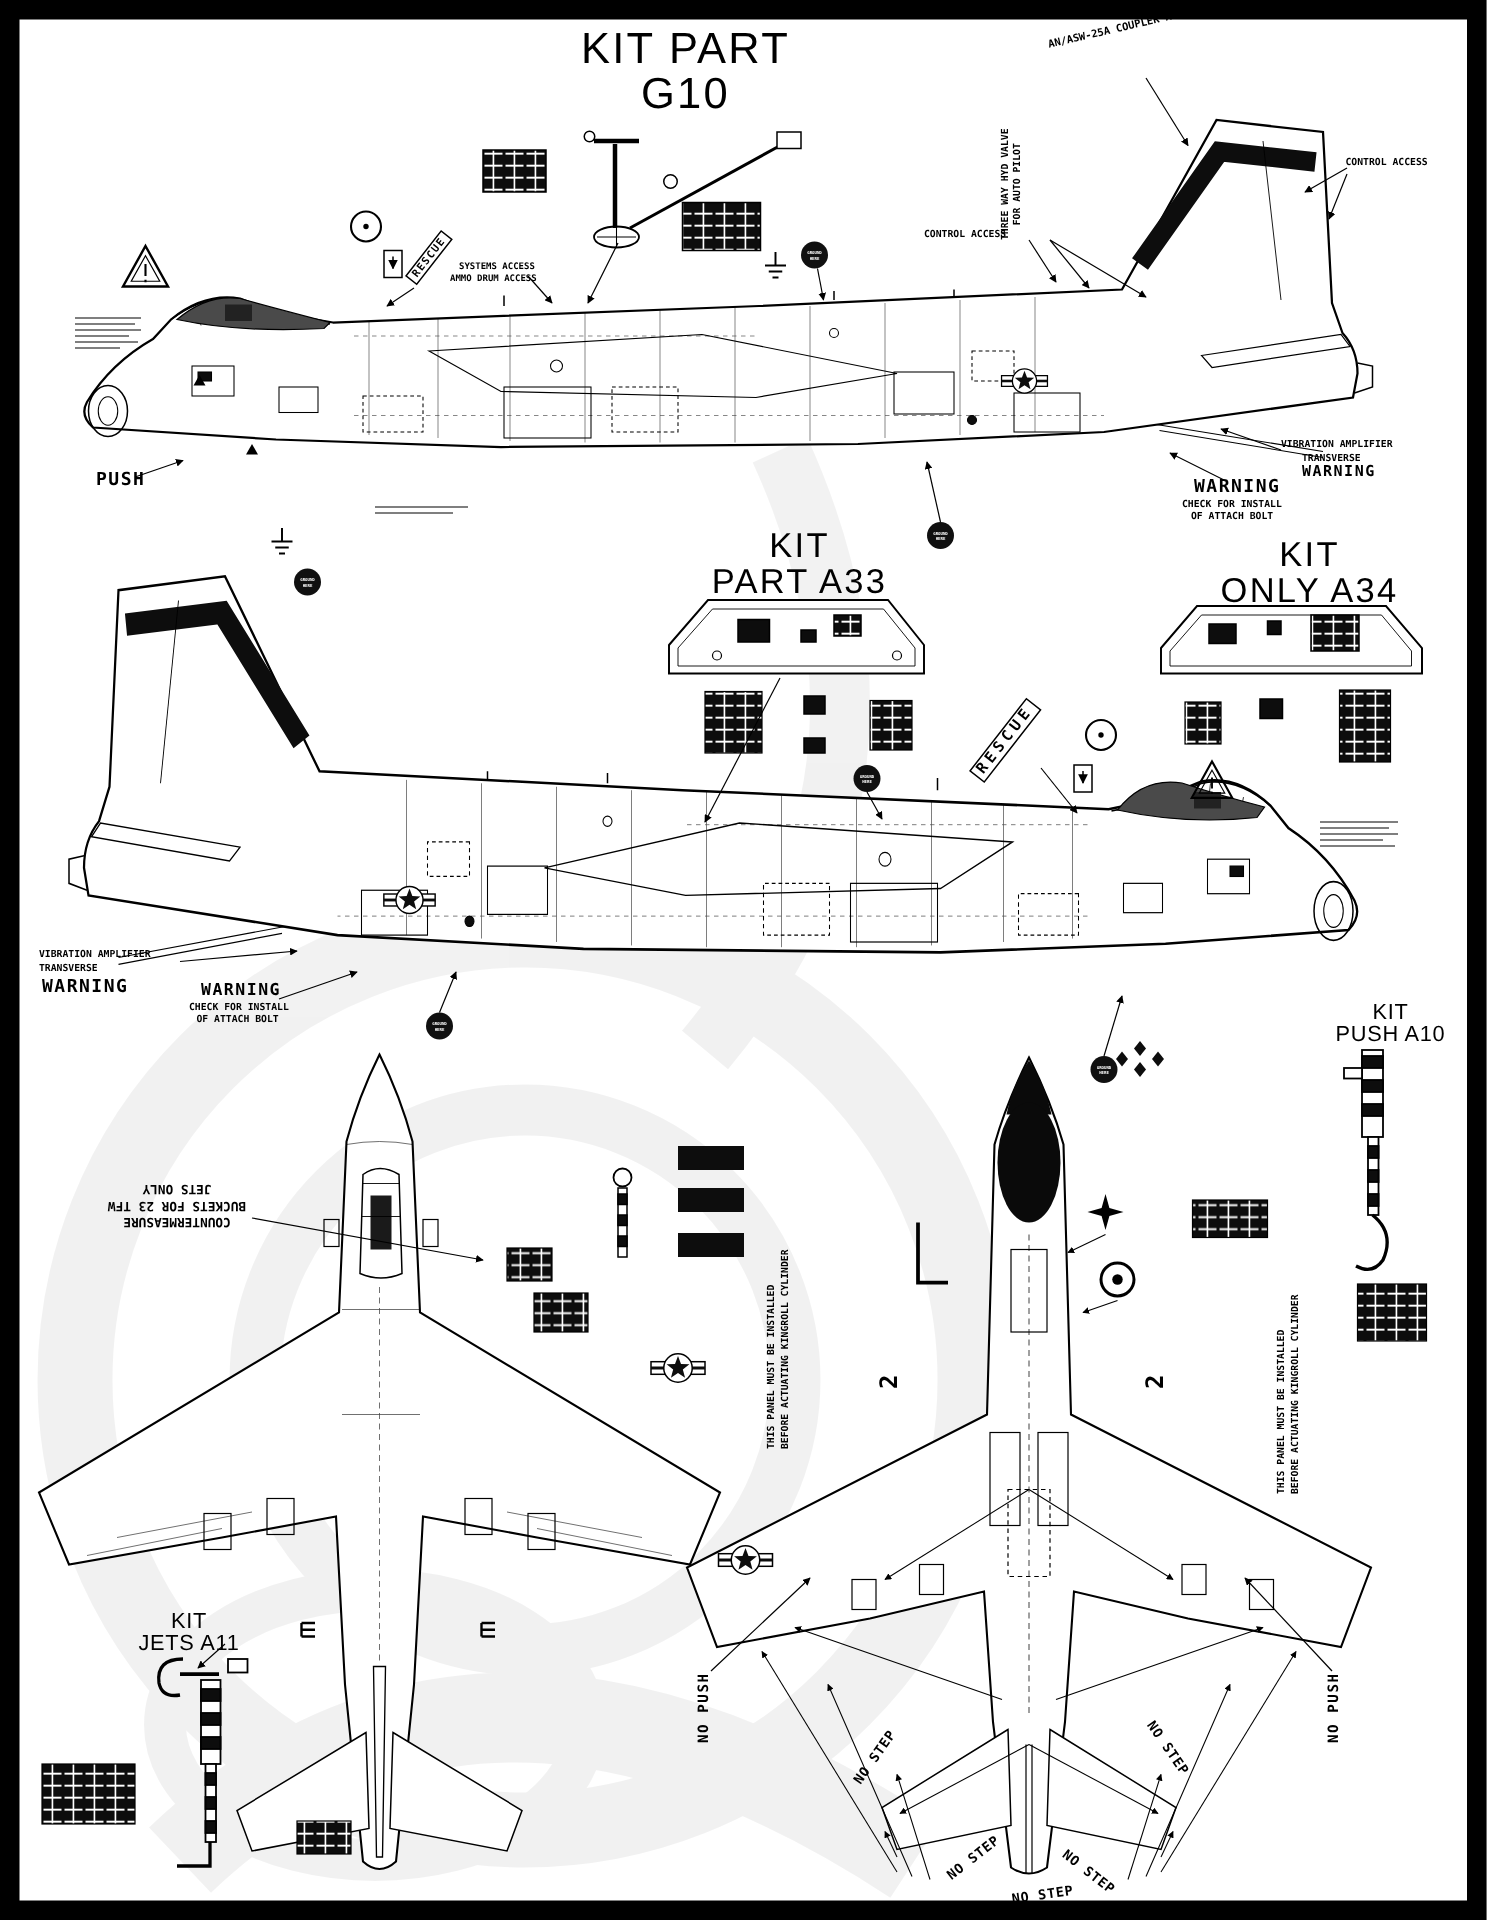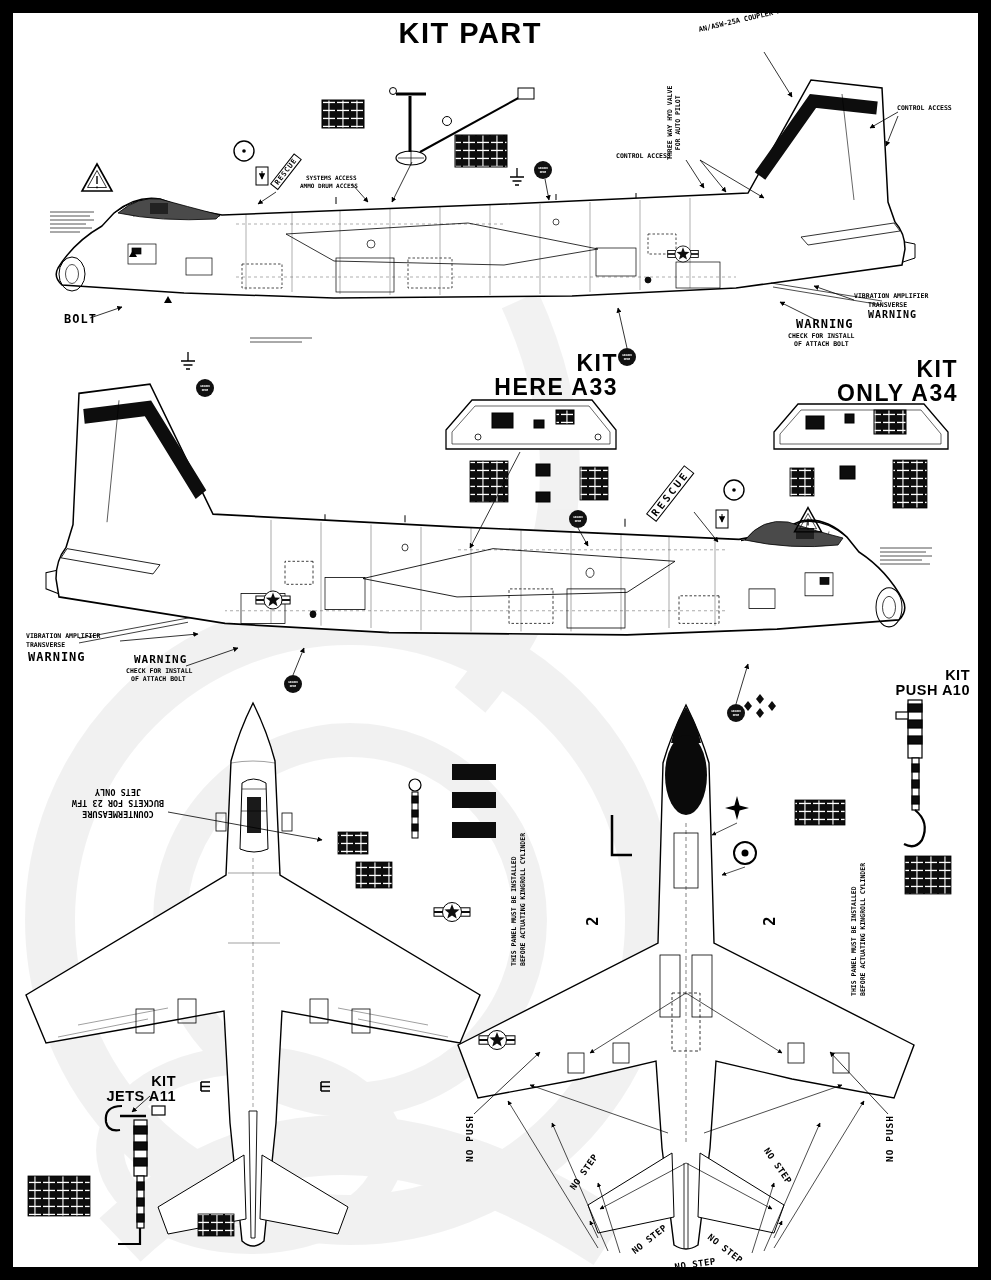--- a/index.html
+++ b/index.html
@@ -2,22 +2,22 @@
 <html><head>
 <meta charset="utf-8">
 <style>
   html,body{margin:0;padding:0;background:#1a1a1a;}
   .page{position:relative;width:991px;height:1280px;background:#fff;margin:0 auto;overflow:hidden;
         font-family:"DejaVu Sans Mono",monospace;}
   .page::after{content:"";position:absolute;inset:0;border:13px solid #000;pointer-events:none;z-index:50;}
   svg.canvas{position:absolute;left:0;top:0;z-index:1;}
   .lbl{position:absolute;color:#000;font-weight:bold;white-space:nowrap;z-index:10;
        font-family:"DejaVu Sans Mono",monospace;}
-  .title{position:absolute;text-align:right;color:#000;z-index:10;line-height:1.04;
-         font-family:"Liberation Sans",sans-serif;font-weight:bold;letter-spacing:1.5px;}
+  .title{position:absolute;text-align:center;color:#000;z-index:10;line-height:1.04;
+         font-family:"Liberation Sans",sans-serif;font-weight:normal;letter-spacing:1.5px;}
   .t29{font-size:29px;} .t23{font-size:23px;} .t14{font-size:14.5px;letter-spacing:.5px;}
   .s6{font-size:6px;} .s65{font-size:6.5px;} .s7{font-size:7px;} .s85{font-size:8.5px;}
   .s9{font-size:9px;letter-spacing:.5px;} .s95{font-size:9.5px;} .s10{font-size:10px;}
   .s11{font-size:11px;letter-spacing:1px;} .s12{font-size:12px;letter-spacing:1px;} .s16{font-size:16px;}
   .box{border:1.3px solid #000;padding:0 3px;display:inline-block;background:#fff;}
 </style>
 </head>
 <body>
 
 <div class="page">
@@ -350,24 +350,25 @@
    <path d="M736,704 L748,664" marker-end="url(#ah)"></path>
    <path d="M168,812 L322,840" marker-end="url(#ah)"></path>
    <path d="M474,1114 L540,1052" marker-end="url(#ah)"></path>
    <path d="M888,1114 L830,1052" marker-end="url(#ah)"></path>
    <path d="M150,1096 L132,1112" marker-end="url(#ah)"></path>
  </g>
 </svg>
 
 <div class="title" style="left:372px;top:18px;width:170px;">
   <div class="t29">KIT PART</div>
+  <div class="t29">G10</div>
 </div>
 <div class="title" style="left:448px;top:352px;width:170px;">
   <div class="t23">KIT</div>
-  <div class="t23">HERE A33</div>
+  <div class="t23">PART A33</div>
 </div>
 <div class="title" style="left:788px;top:358px;width:170px;">
   <div class="t23">KIT</div>
   <div class="t23">ONLY A34</div>
 </div>
 <div class="title" style="left:884px;top:668px;width:86px;">
   <div class="t14">KIT</div>
   <div class="t14">PUSH A10</div>
 </div>
 <div class="title" style="left:76px;top:1074px;width:100px;">
@@ -377,21 +378,21 @@
 
 <div class="lbl s7" style="left:698px;top:26px;transform:rotate(-13deg);transform-origin:0 0;">AN/ASW-25A COUPLER ACCESS</div>
 
 <div class="lbl s65" style="left:666px;top:160px;transform:rotate(-90deg);transform-origin:0 0;line-height:8px;">
   <div>THREE WAY HYD VALVE</div>
   <div style="text-align:center;">FOR AUTO PILOT</div>
 </div>
 
 <div class="lbl s65" style="left:897px;top:104px;">CONTROL ACCESS</div>
 <div class="lbl s65" style="left:616px;top:152px;">CONTROL ACCESS</div>
-<div class="lbl s12" style="left:64px;top:312px;">BOLT</div>
+<div class="lbl s12" style="left:64px;top:312px;">PUSH</div>
 
 <div class="lbl s6" style="left:306px;top:174px;">SYSTEMS ACCESS</div>
 <div class="lbl s6" style="left:300px;top:182px;">AMMO DRUM ACCESS</div>
 
 <div class="lbl s7" style="left:270px;top:184px;transform:rotate(-52deg);transform-origin:0 0;letter-spacing:1px;"><span class="box">RESCUE</span></div>
 
 <div class="lbl s65" style="left:854px;top:292px;">VIBRATION AMPLIFIER</div>
 <div class="lbl s65" style="left:868px;top:301px;">TRANSVERSE</div>
 <div class="lbl s10" style="left:868px;top:309px;letter-spacing:1px;">WARNING</div>
 

